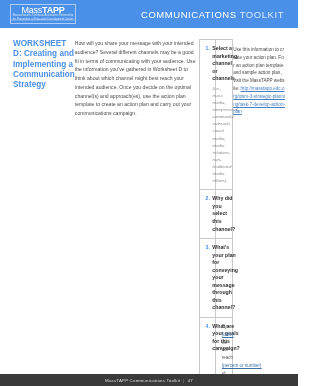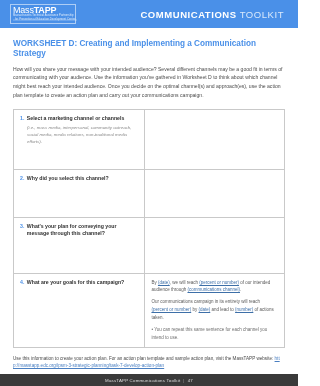--- a/index.html
+++ b/index.html
@@ -32,21 +32,21 @@
     position: relative;
   }
 
   .logo-box {
     width: 66px;
     height: 20px;
     border: 1px solid rgba(255,255,255,0.55);
     display: flex;
     flex-direction: column;
     justify-content: center;
-    align-items: flex-start;
+    align-items: center;
     line-height: 1;
     padding: 1px 2px 2px 2px;
   }
   .logo-main {
     font-size: 9px;
     color: #ffffff;
     letter-spacing: -0.2px;
     white-space: nowrap;
   }
   .logo-main b { font-weight: bold; }
@@ -70,29 +70,29 @@
 
   .header-title {
     position: absolute;
     right: 14px;
     top: 50%;
     transform: translateY(-50%);
     font-size: 9.5px;
     letter-spacing: 0.55px;
     white-space: nowrap;
   }
-  .header-title .strong { color: #ffffff; font-weight: bold; }
+  .header-title .strong { color: #ffffff; font-weight: normal; }
   .header-title .light { color: #d9e9fb; font-weight: normal; margin-top: 36px; }
 
   
   .body {
     flex: 1 1 auto;
     padding: 11px 13px 0 13px;
     display: flex;
-    flex-direction: column;
+    flex-direction: row;
     min-height: 0;
   }
 
   .worksheet-title {
     font-size: 8.2px;
     font-weight: bold;
     color: #4a90e8;
     line-height: 1.25;
     margin-bottom: 5px;
   }

